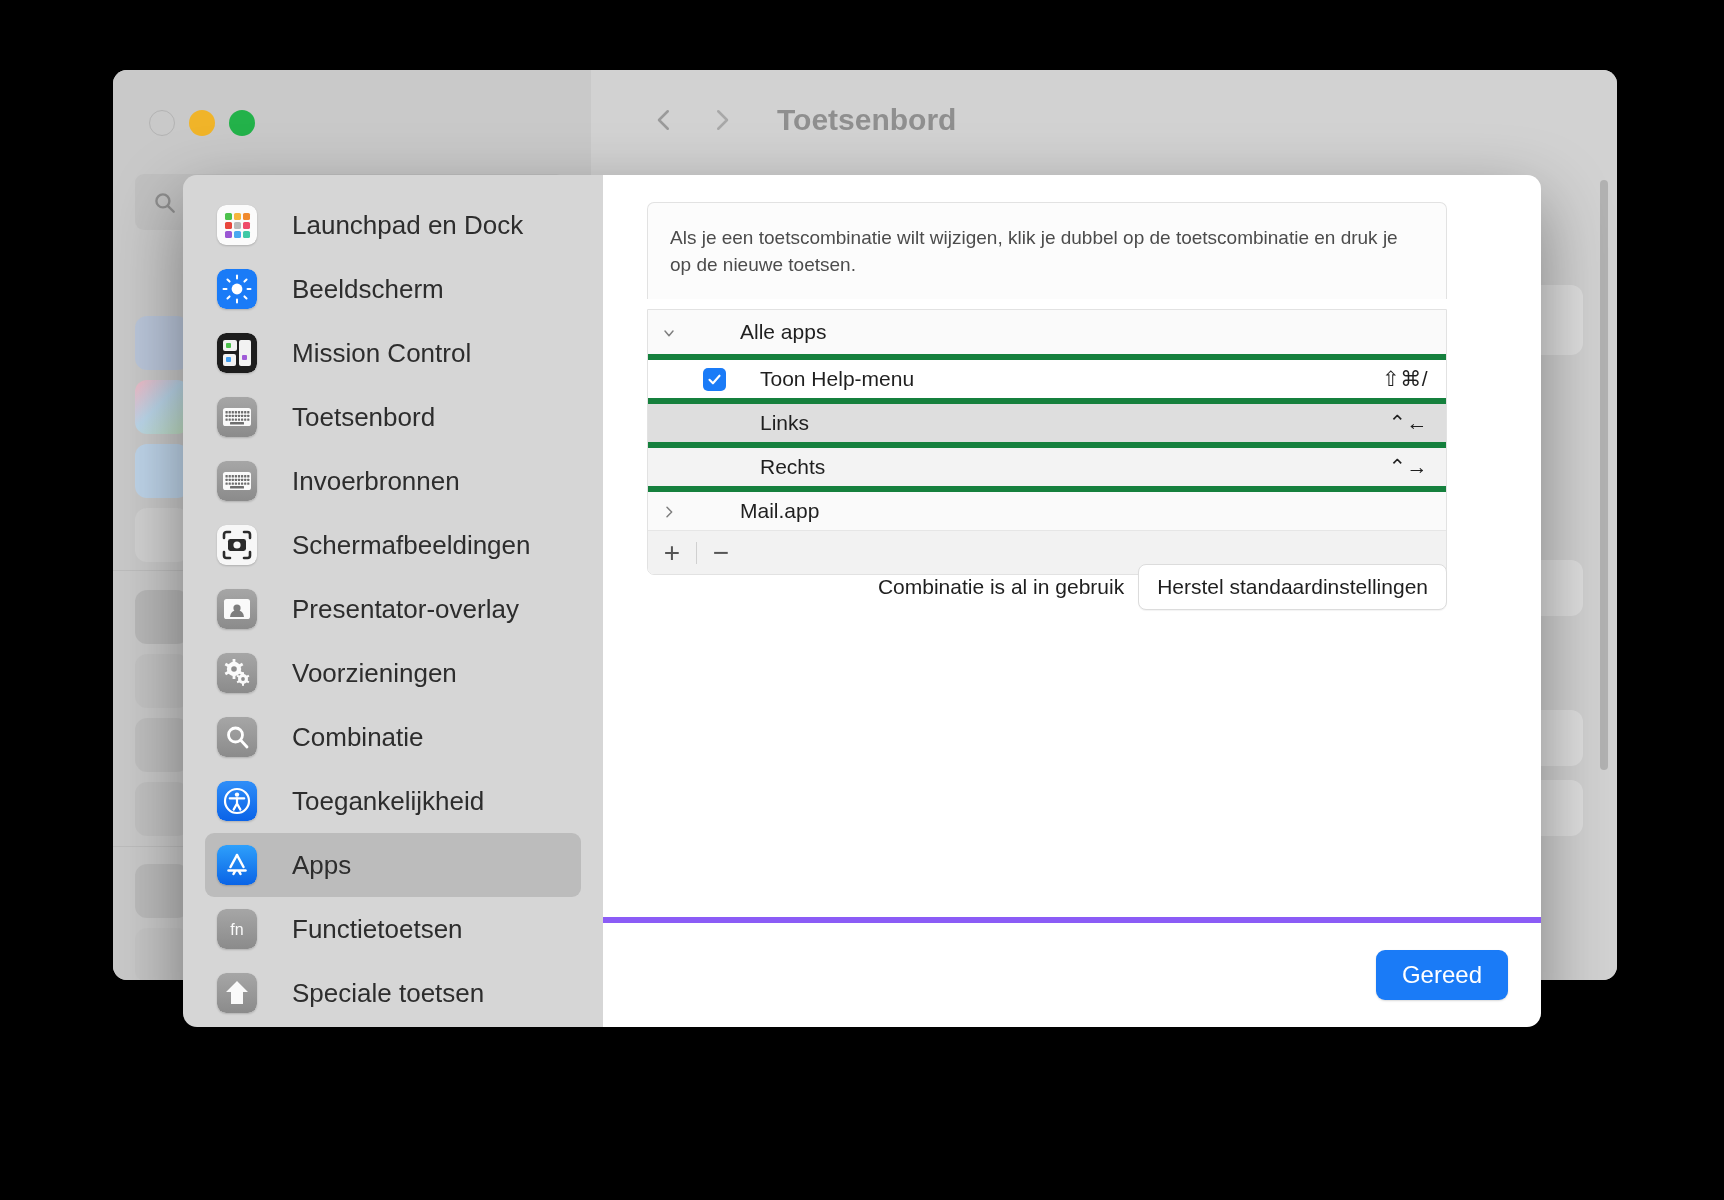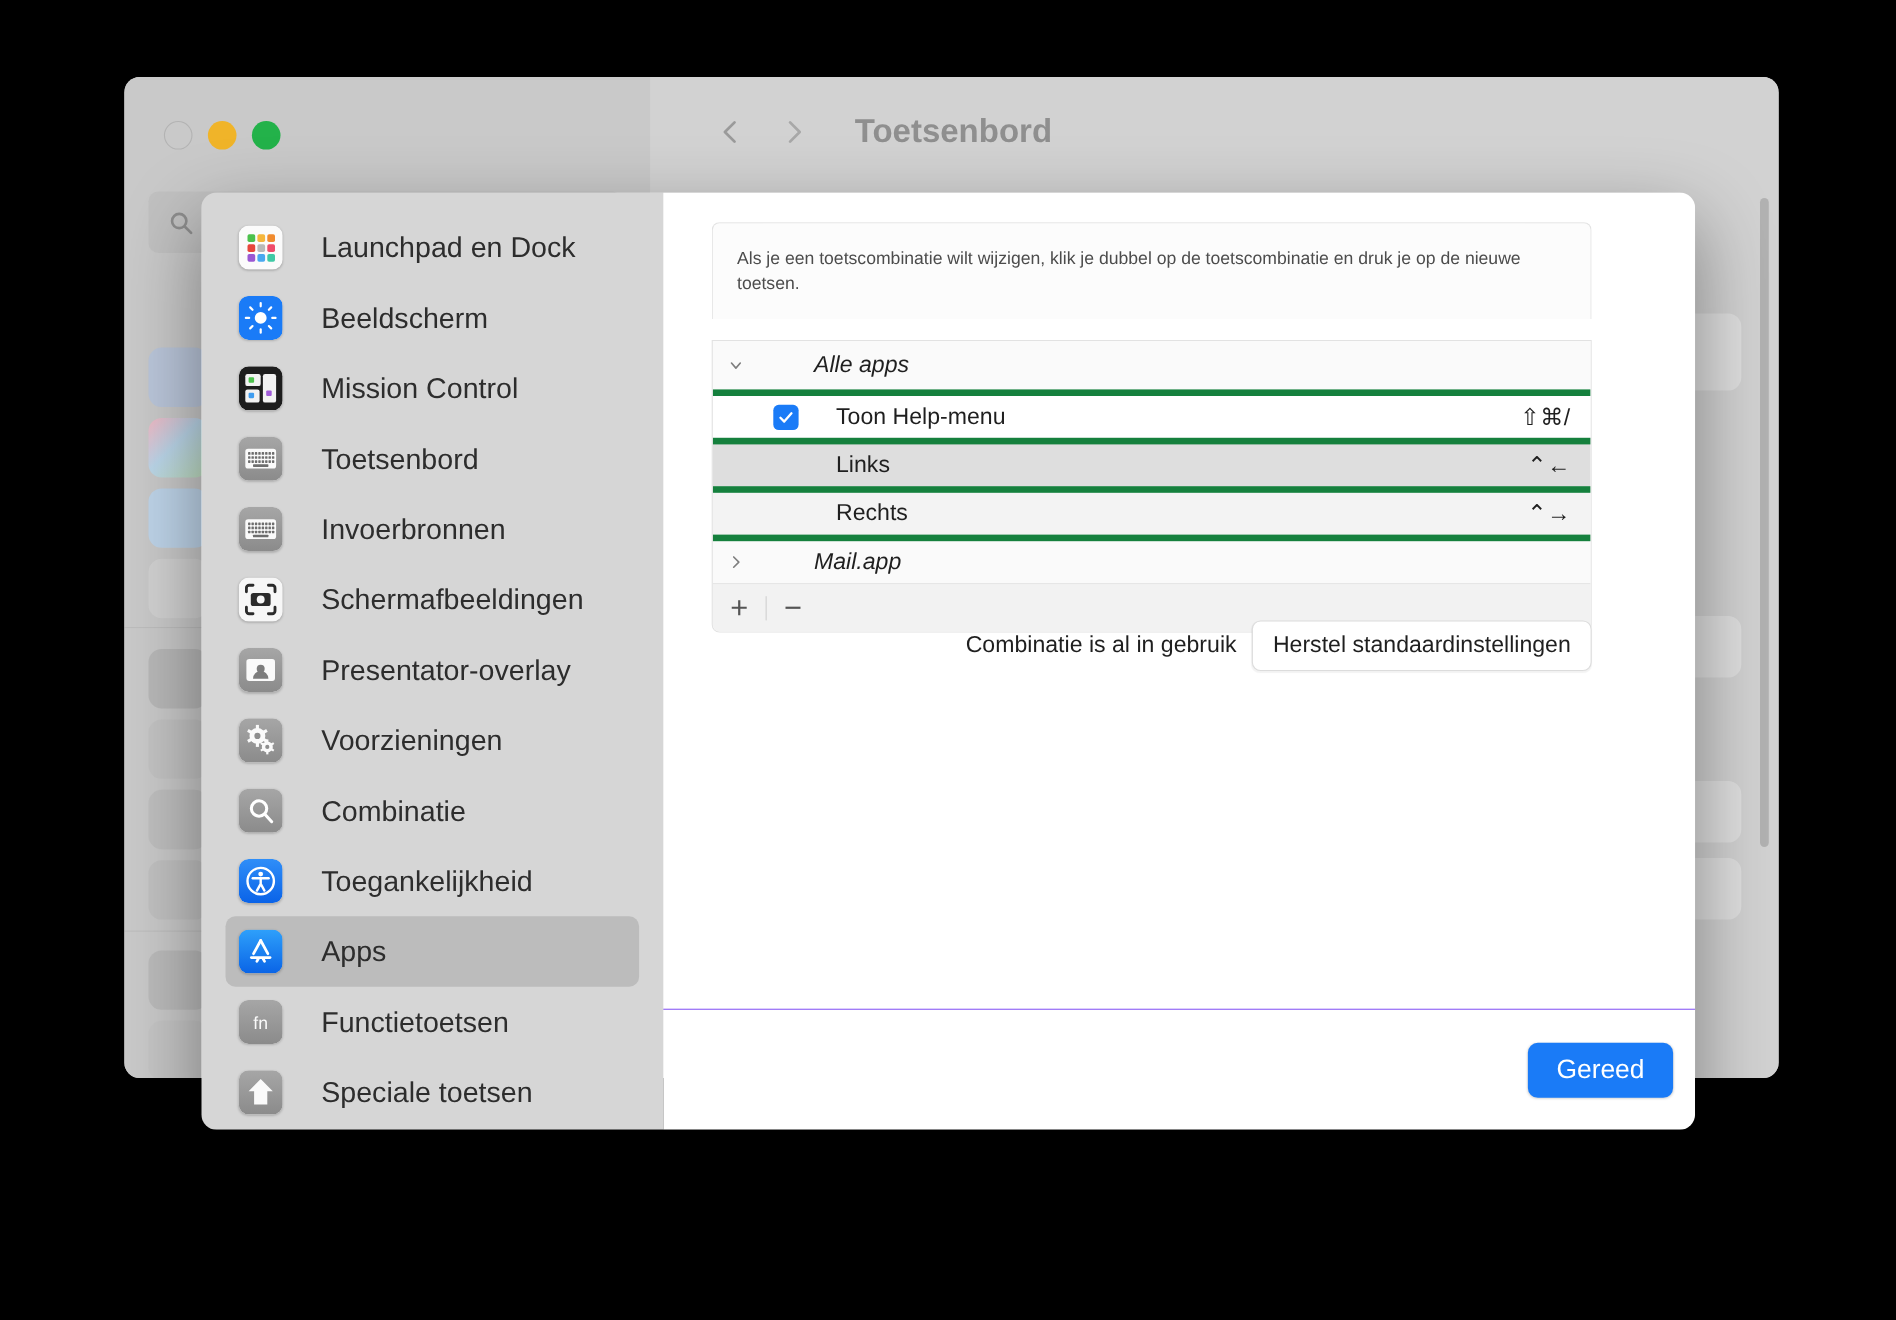--- a/index.html
+++ b/index.html
@@ -133,21 +133,21 @@
     position: absolute;
     left: 44px; top: 27px;
     width: 800px;
     border: 1px solid #e2e2e2;
     border-bottom: none;
     border-radius: 7px 7px 0 0;
     background: #fcfcfc;
     padding: 22px 22px 20px 22px;
   }
   #desc-text {
-    font-size: 16px; line-height: 1.42; color: #4c4c4c;
+    font-size: 19px; line-height: 1.42; color: #4c4c4c;
   }
 
   #list-box {
     position: absolute;
     left: 44px; top: 134px;
     width: 800px;
     border: 1px solid #e2e2e2;
     border-radius: 0 0 7px 7px;
     overflow: hidden;
     background: #fff;
@@ -170,21 +170,21 @@
     width: 42px; text-align: center; color: #8a8a8a;
     font-size: 19px; flex: none; line-height: 1;
   }
   .disclosure svg { vertical-align: middle; }
   .cb-cell { width: 48px; flex: none; display: flex; justify-content: center; }
   .checkbox {
     width: 23px; height: 23px; border-radius: 5px;
     background: #1a7bf7; display: flex; align-items: center; justify-content: center;
   }
   .row-title { flex: 1; }
-  .row-title.indent-group { padding-left: 50px; font-style: italic; }
+  .row-title.indent-group { padding-left: 50px; }
   .row-title.indent-child { padding-left: 22px; }
   .row-shortcut {
     padding-right: 18px; color: #1f1f1f;
     font-size: 21px; letter-spacing: 0.5px; white-space: nowrap;
   }
 
   #list-toolbar {
     display: flex; align-items: center;
     height: 44px; background: #f2f2f2;
     border-top: 1px solid #e6e6e6;
@@ -208,23 +208,23 @@
     border-radius: 8px;
     padding: 10px 18px;
     font-size: 21px; color: #1f1f1f;
     box-shadow: 0 1px 1px rgba(0,0,0,0.05);
     white-space: nowrap;
   }
 
   #sheet-footer {
     position: absolute; left: 0; right: 0; bottom: 0;
     height: 110px;
-    border-top: 1px solid #8b5cf6;
+    border-top: 6px solid #8b5cf6;
     display: flex; align-items: center; justify-content: flex-end;
-    padding-right: 20px;
+    padding-right: 33px;
   }
   #done-btn {
     background: #1a7bf7; color: #fff;
     border-radius: 9px;
     padding: 11px 26px;
     font-size: 24px;
     box-shadow: 0 1px 2px rgba(0,0,0,0.15);
   }
 </style>
 </head>

